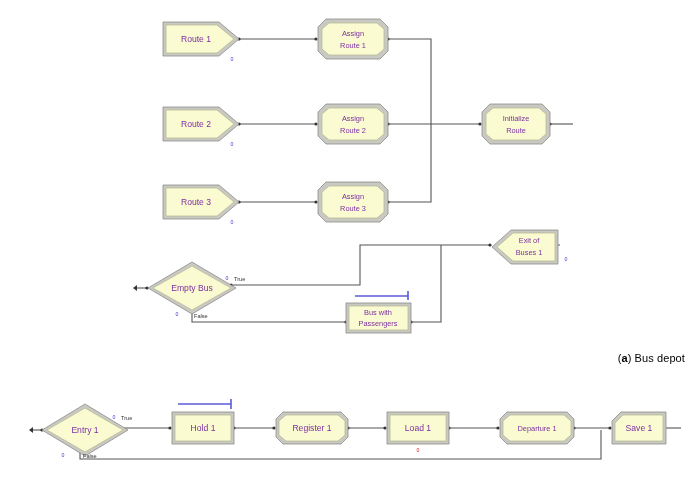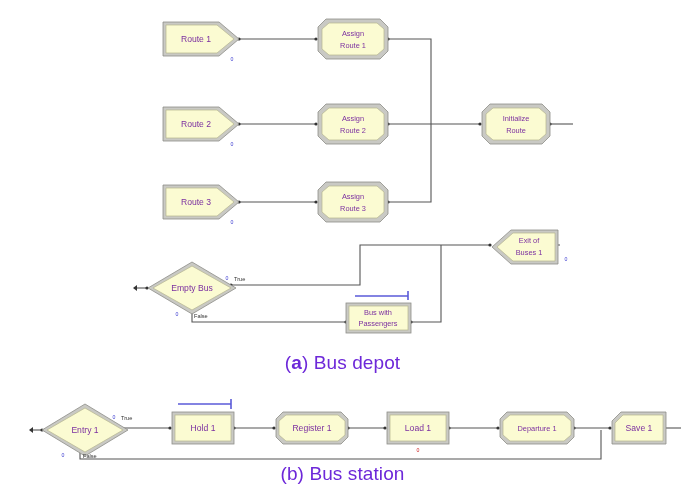--- a/index.html
+++ b/index.html
@@ -9,23 +9,23 @@
     color:#000;
     position:relative;
     overflow:hidden;
   }
   #stage{position:absolute;left:0;top:0;width:685px;height:489px;}
   svg#diagram{position:absolute;left:0;top:0;width:685px;height:491px;}
 
   .caption{
     position:absolute;
     width:100%;
-    text-align:center;
-    font-size:19px;
-    color:#6d28d9;
+    text-align:right;
+    font-size:11px;
+    color:#000000;
     font-family:"Liberation Sans", sans-serif;
     letter-spacing:0.1px;
   }
   #caption-a{top:352px;}
   #caption-b{top:463px;}
   .cap-bold{font-weight:bold;}
 
   
   text{font-family:"Liberation Sans", sans-serif;}
   .nlabel{fill:#7b2fa0;font-size:8.6px;text-anchor:middle;dominant-baseline:middle;}
@@ -242,17 +242,14 @@
       <path class="face" d="M623,415 L663,415 L663,441 L615,441 L615,423 Z"></path>
       <text class="nlabel" x="639" y="429">Save 1</text>
     </g>
 
   </svg>
 
   <div class="caption" id="caption-a">
     <span>(</span><span class="cap-bold">a</span><span>)&nbsp;</span><span>Bus depot</span>
   </div>
 
-  <div class="caption" id="caption-b">
-    <span>(b)</span><span>&nbsp;</span><span>Bus station</span>
-  </div>
 
 </div>
 
 </body></html>

